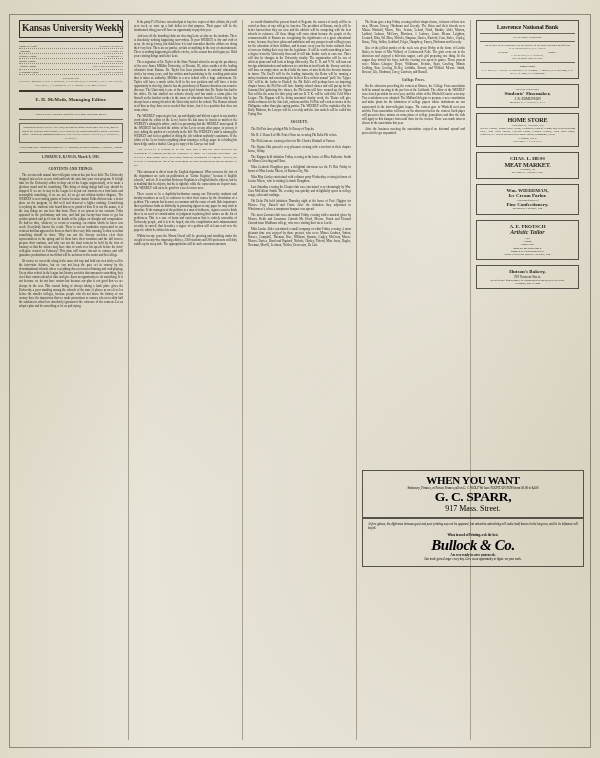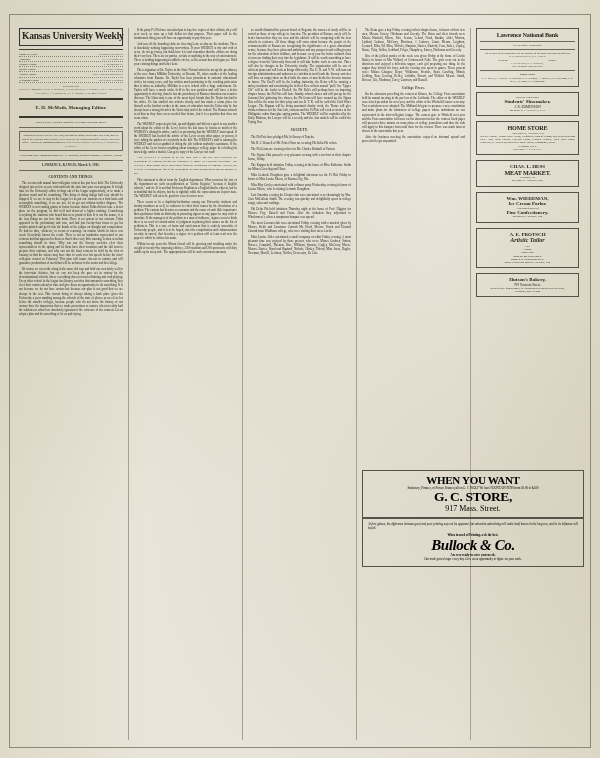--- a/index.html
+++ b/index.html
@@ -6,21 +6,21 @@
   body{font-family:"Liberation Serif",serif;}
   .page{
     position:relative;width:600px;height:758px;
     background:#e8e4d8;
     background-image:
       radial-gradient(circle at 14% 22%, rgba(180,170,140,.22), transparent 45%),
       radial-gradient(circle at 82% 68%, rgba(175,165,135,.20), transparent 50%),
       linear-gradient(90deg, rgba(205,198,172,.35), rgba(236,233,221,.1) 25%, rgba(236,233,221,.1) 75%, rgba(205,198,172,.35));
     overflow:hidden;
     box-sizing:border-box;
-    padding:28px 16px 18px 14px;
+    padding:20px 16px 18px 14px;
   }
   .frame{
     position:absolute;left:9px;top:14px;right:9px;bottom:10px;
     border:1px solid #8e8878;
     pointer-events:none;
   }
   .cols{
     position:relative;
     display:flex;
     height:100%;
@@ -265,21 +265,21 @@
         <div class="tiny">Bread for sale from oranges, all leading grocers and delivered to Clubs.</div>
         <div class="tiny">Telephone, 269—8 rings.</div>
       </div>
     </div>
   </div>
 
   <div class="bottomads">
     <div class="adwide">
       <div class="h1">WHEN YOU WANT</div>
       <div class="p">Stationery, Pictures, or Picture Frames,call on G. C. WOLF We have FOUNTAIN PENS from $1.00 to $4.00</div>
-      <div class="h2">G. C. STORE,</div>
+      <div class="h2">G. C. SPARR,</div>
       <div class="h3">917 Mass. Street.</div>
     </div>
 
     <div class="adwide">
       <div class="p j it">At first glance, the difference between good and poor printing may not be apparent, but attractive advertising will make itself known in the long run, and its its influence will be felt.</div>
       <div class="p fat" style="margin-top:3px">When in need of Printing, seek the best.</div>
       <div class="script-big">Bullock &amp; Co.</div>
       <div class="p fat">Are ever ready to serve your needs.</div>
       <div class="p">Our trade grows larger every day. Give us an opportunity to figure on your work.</div>
     </div>

